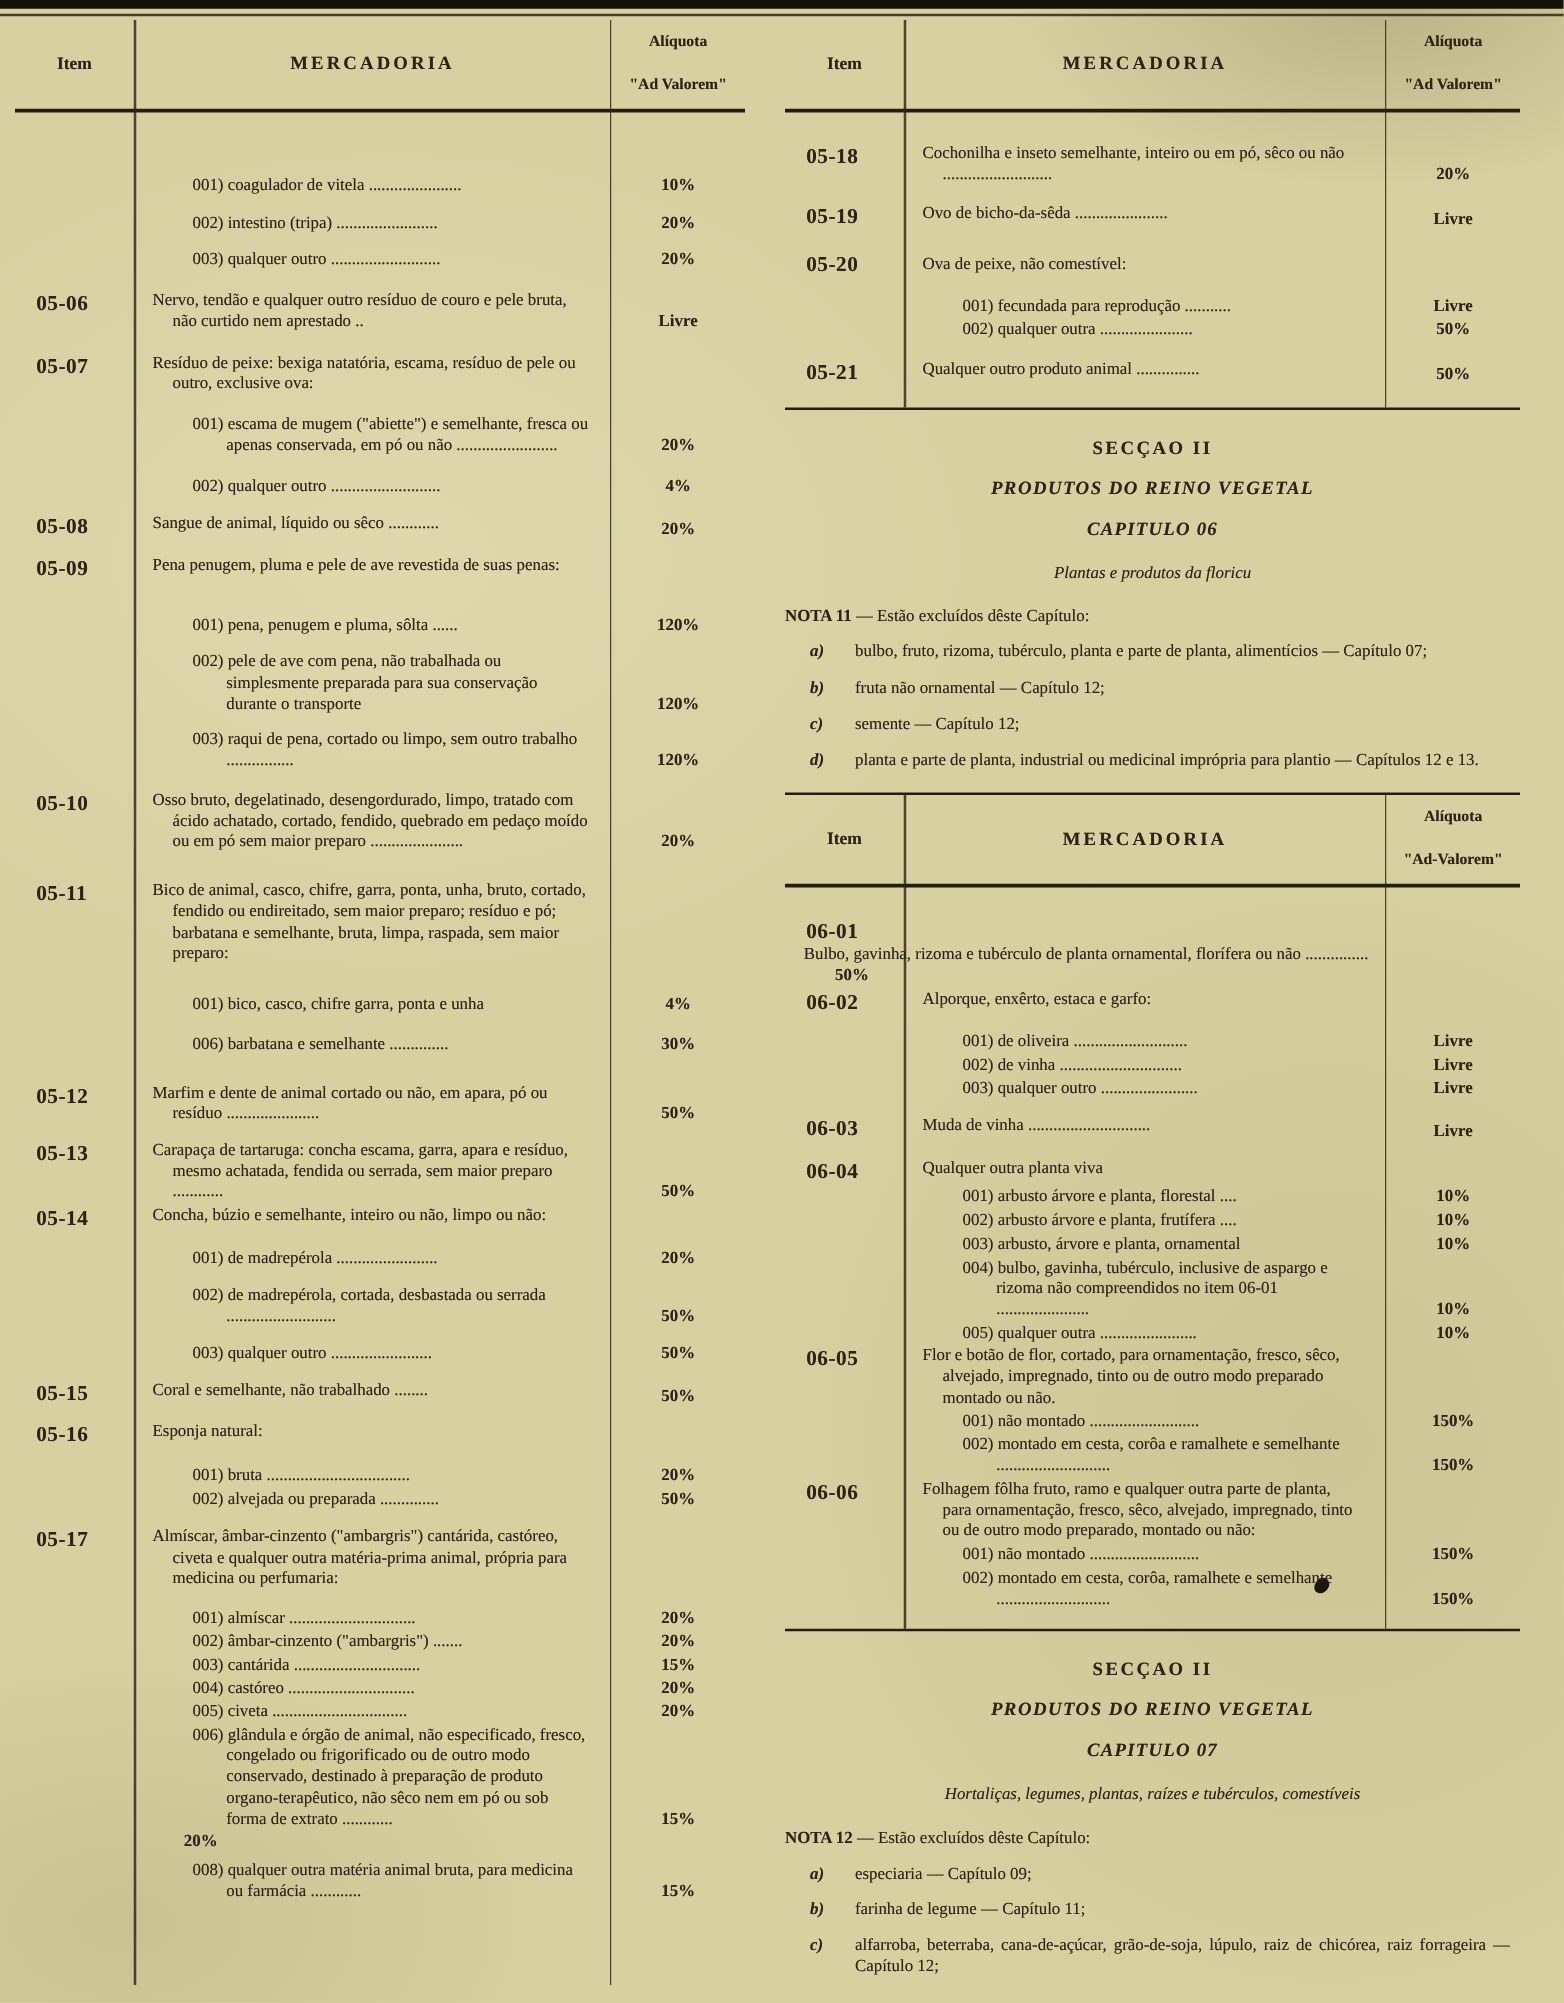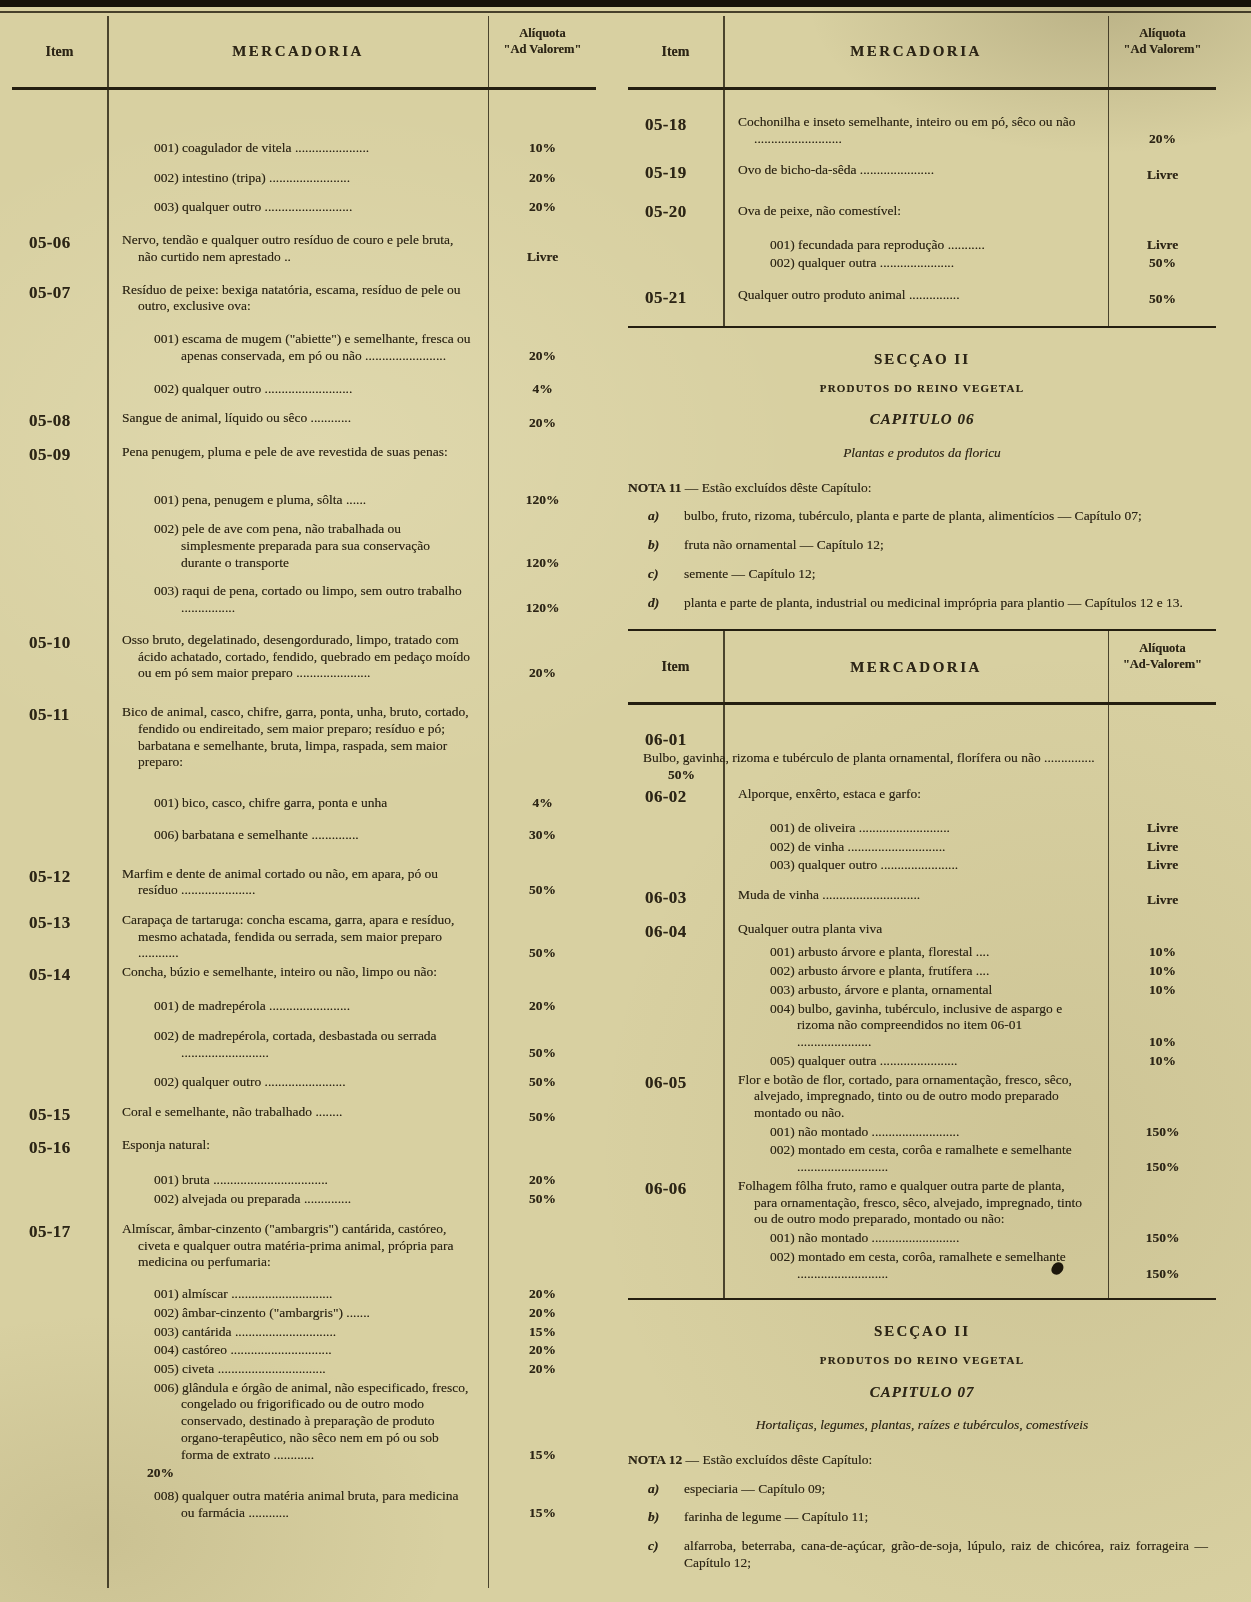--- a/index.html
+++ b/index.html
@@ -30,38 +30,38 @@
   .col-left .ttable { min-height:1572px; }
   .vline { position:absolute; top:0; bottom:0; width:1.5px; background:rgba(43,36,19,0.82); }
   .vline.v1 { left:95px; }
   .vline.v2 { right:107px; }
 
   .thead { display:flex; height:74px; border-bottom:3px solid #241e10; }
   .h-item { width:95px; display:flex; align-items:center; justify-content:center;
             font-weight:bold; font-size:14px; }
   .h-merc { flex:1; display:flex; align-items:center; justify-content:center;
             font-weight:bold; font-size:15px; letter-spacing:2.5px; }
-  .h-rate { width:107px; display:flex; flex-direction:column; justify-content:flex-start;
+  .h-rate { width:107px; display:flex; flex-direction:column; justify-content:space-between;
             align-items:center; padding:10px 2px 12px; font-size:12.5px; font-weight:bold; }
 
   .trow { display:flex; padding-top:13px; }
   .trow.tight { padding-top:2px; }
   .c1 { width:95px; flex:none; padding-left:17px; font-weight:bold; font-size:17px; letter-spacing:0.4px; }
   .c2 { flex:1; padding:0 18px 0 31px; text-indent:-16px; overflow-wrap:break-word; }
   .c2.sub { padding-left:74px; text-indent:-27px; }
   .c3 { width:107px; flex:none; display:flex; align-items:flex-end; justify-content:center;
         font-weight:bold; font-size:13.5px; }
 
   .rt1 { border-bottom:2px solid #241e10; padding-bottom:18px; }
   .rt2 { border-top:2px solid #241e10; border-bottom:2px solid #241e10;
          padding-bottom:16px; margin-top:18px; }
 
   .section-block { text-align:center; padding-top:22px; }
   .sec-title { font-weight:bold; font-size:15px; letter-spacing:2px; }
-  .sec-sub { font-weight:bold; font-size:11px; letter-spacing:1.2px; margin-top:13px; }
+  .sec-sub { font-weight:bold; font-size:15px; letter-spacing:1.2px; margin-top:13px;font-style:italic; }
   .chapter-title { font-weight:bold; font-style:italic; font-size:15px; letter-spacing:1px; margin-top:15px; }
   .chapter-sub { font-style:italic; font-size:13.5px; margin-top:16px; }
   .nota { text-align:left; margin-top:18px; font-size:13.5px; }
   .nota-label { font-weight:bold; }
   .note-list { text-align:left; margin-top:2px; }
   .note-item { display:flex; padding-left:20px; margin-top:12px; }
   .note-letter { width:36px; flex:none; font-style:italic; font-weight:bold; }
   .note-body { flex:1; text-align:justify; padding-right:8px; }
 </style>
 </head>
@@ -184,21 +184,21 @@
           <div class="c2 sub">001) de madrepérola ........................</div>
           <div class="c3">20%</div>
         </div>
         <div class="trow" style="padding-top: 13px;">
           <div class="c1"></div>
           <div class="c2 sub">002) de madrepérola, cortada, desbastada ou serrada ..........................</div>
           <div class="c3">50%</div>
         </div>
         <div class="trow" style="padding-top: 13px;">
           <div class="c1"></div>
-          <div class="c2 sub">002) qualquer outro ........................</div>
+          <div class="c2 sub">003) qualquer outro ........................</div>
           <div class="c3">50%</div>
         </div>
         <div class="trow" style="padding-top: 13px;">
           <div class="c1">05-15</div>
           <div class="c2">Coral e semelhante, não trabalhado ........</div>
           <div class="c3">50%</div>
         </div>
         <div class="trow" style="padding-top: 12px;">
           <div class="c1">05-16</div>
           <div class="c2">Esponja natural:</div>

